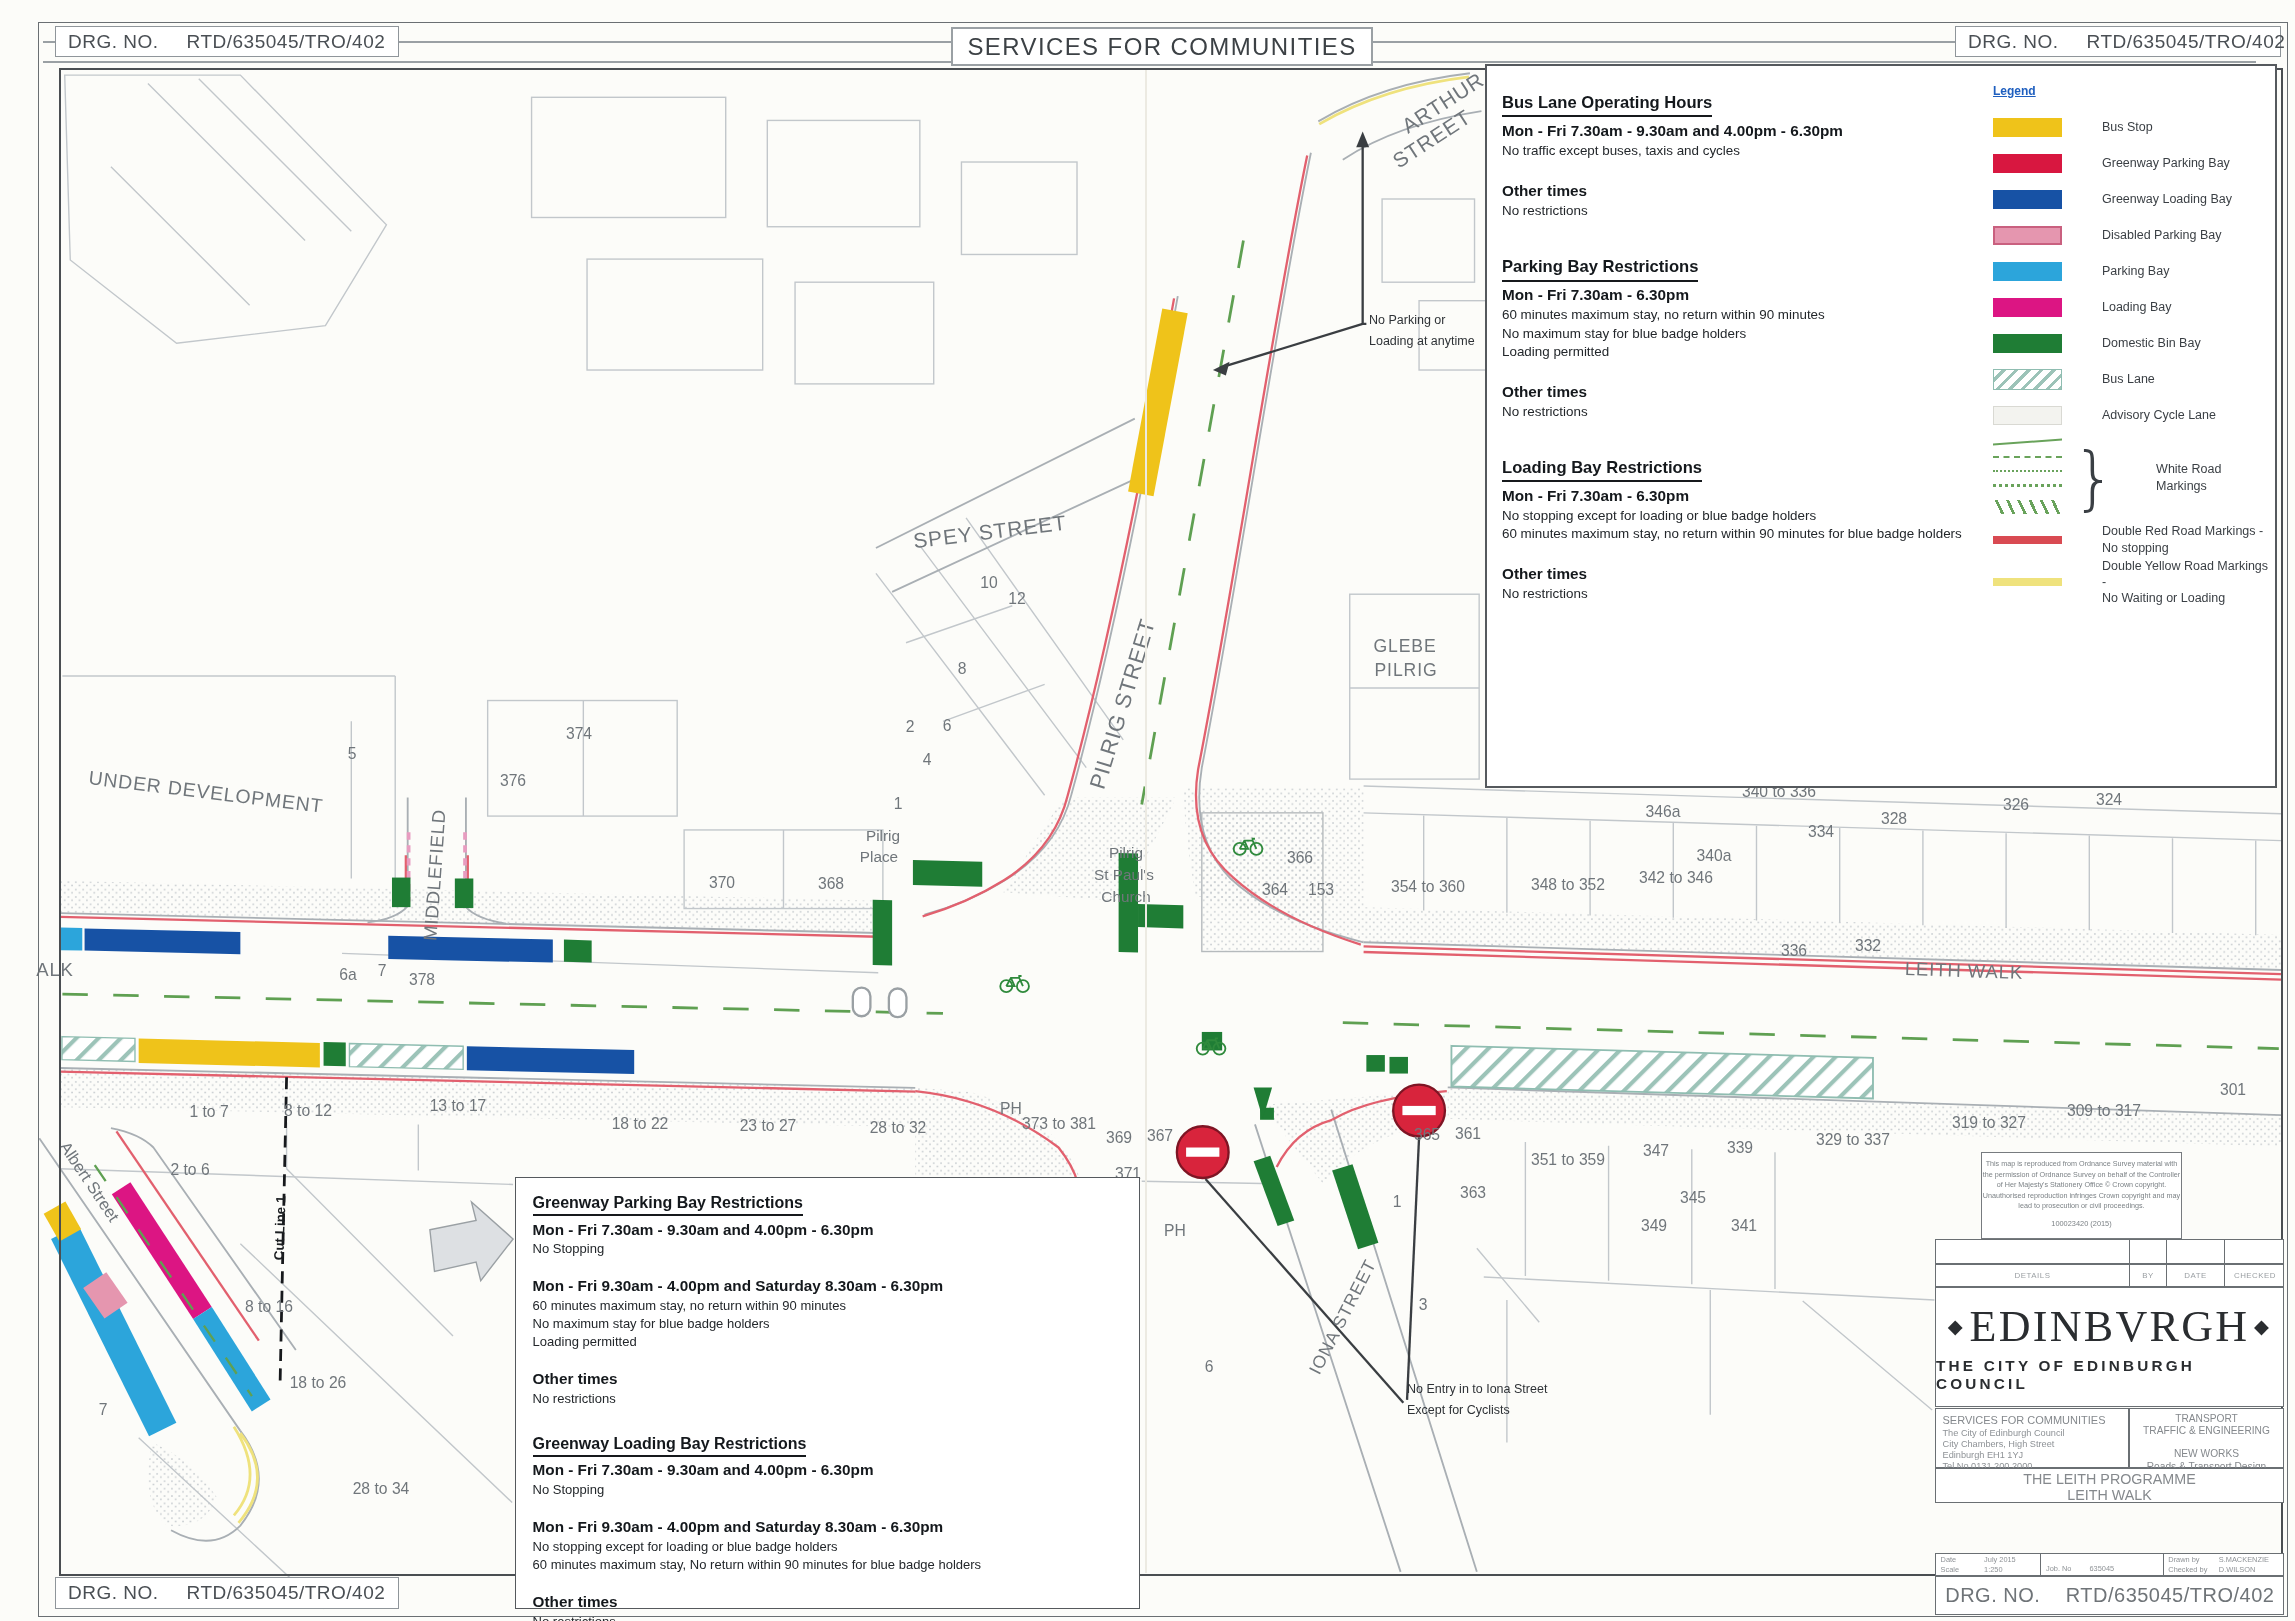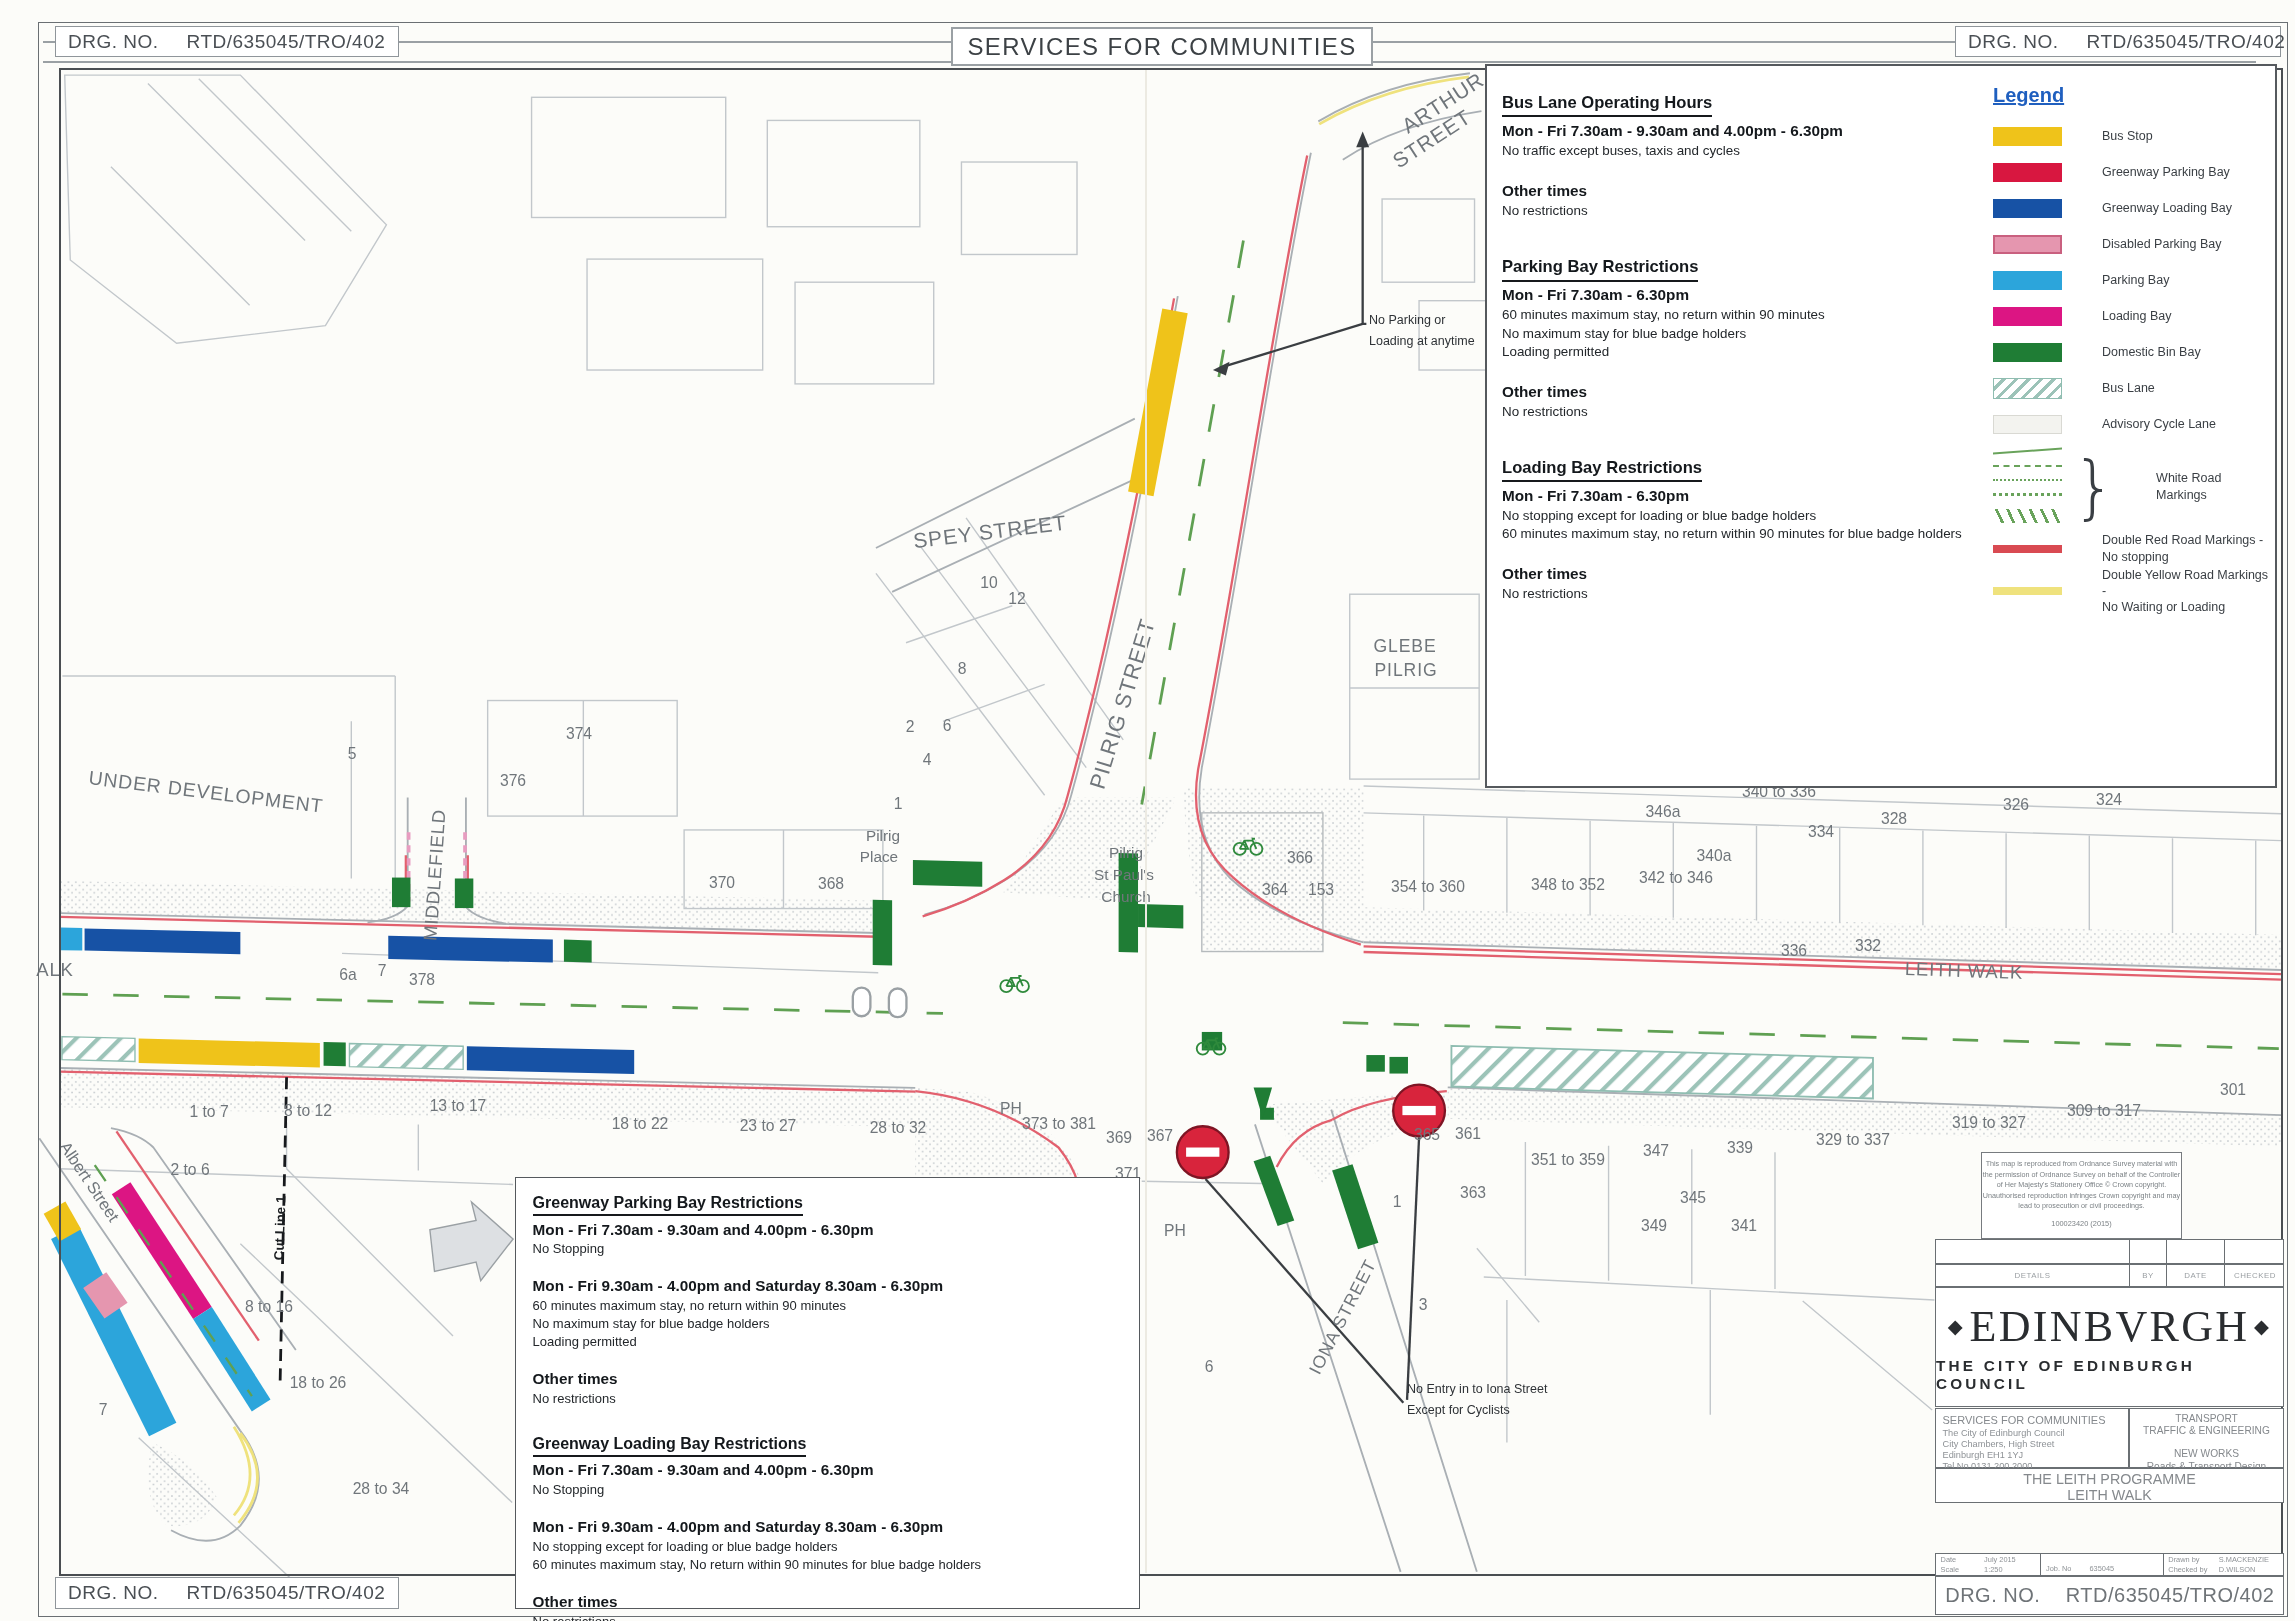--- a/index.html
+++ b/index.html
@@ -12,21 +12,21 @@
   .fold{left:1145px;top:69px;width:1.8px;height:1504px;background:#ECEAE2;}
   
   .band-line{left:43px;width:2213px;height:2.3px;background:#9AA0A4;}
   .drg-box{display:flex;align-items:center;gap:28px;padding:0 12px;border:1.8px solid #8F959A;background:#fff;font-size:19px;color:#4A4F54;letter-spacing:0.5px;white-space:nowrap;}
   .title-box{left:951px;top:27px;width:422px;height:39px;border:2.3px solid #9AA0A4;background:#fff;display:flex;align-items:center;justify-content:center;font-size:24px;color:#3C4145;letter-spacing:1.4px;}
   
   .panel{background:#fff;border:2.3px solid #55595D;}
   .info-panel{left:1485px;top:64px;width:792px;height:724px;}
   .info-col{position:absolute;left:15px;top:27px;width:481px;}
   .legend-col{position:absolute;left:506px;top:17.6px;width:277px;}
-  .lg-title{font-size:20px;font-weight:bold;color:#1F5FBF;text-decoration:underline;margin-bottom:12px;}
+  .lg-title{font-size:12px;font-weight:bold;color:#1F5FBF;text-decoration:underline;margin-bottom:12px;}
   .lg-row{display:flex;align-items:center;min-height:36px;}
   .lg-row.tall{min-height:88px;}
   .sw{width:69px;height:19.4px;flex:none;}
   .sw-hatch{height:21px;border:1.4px solid #8FBDB1;background:repeating-linear-gradient(135deg,#FFFFFF 0 5.5px,#9CC3B8 5.5px 8.8px);}
   .sw-outline{height:18.5px;background:#F3F3EF;border:0.9px solid #D9D9D3;}
   .sw-double{height:6.5px;background:#fff;}
   .sw-markings{height:76px;display:flex;flex-direction:column;justify-content:space-between;padding:1.8px 0;background:none;}
   .mk{height:0;border-top:2.3px solid #69A35B;}
   .mk.m1{transform:skewY(-4deg);}
   .mk.m2{border-top-style:dashed;}

